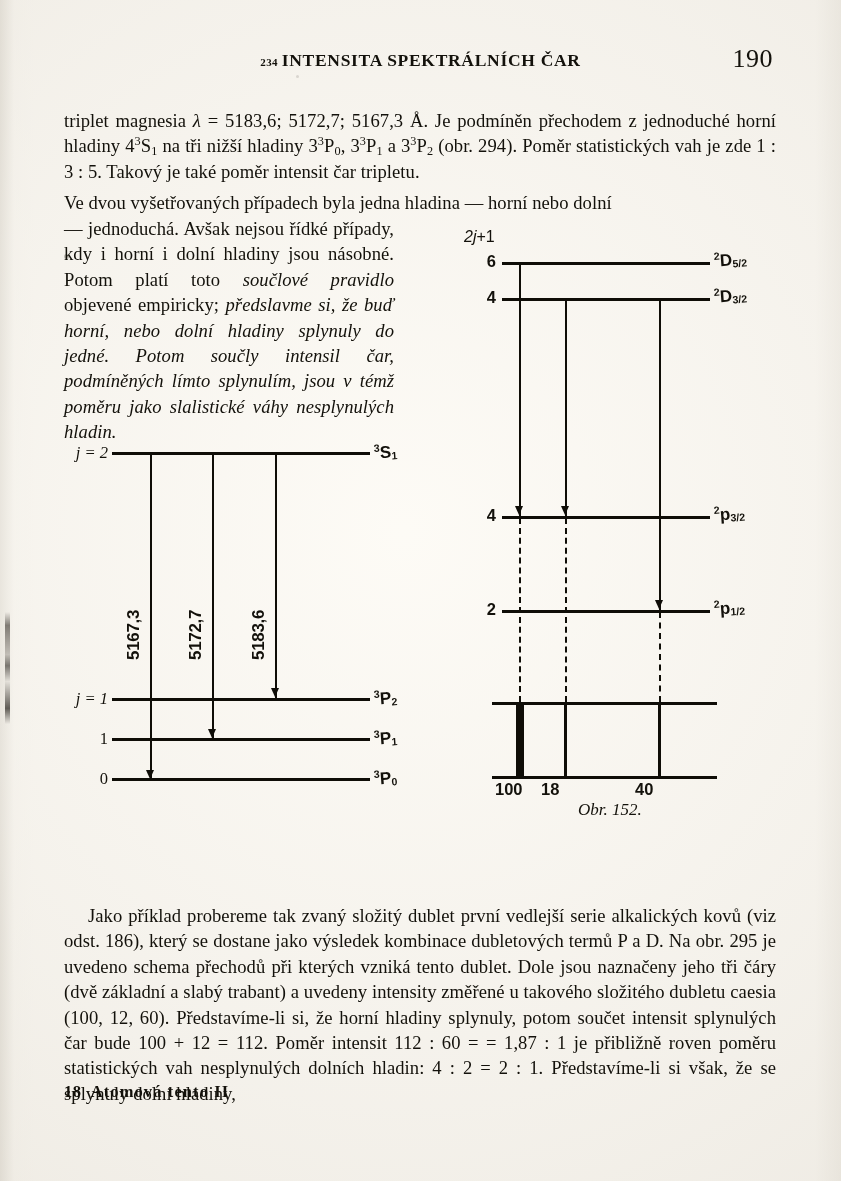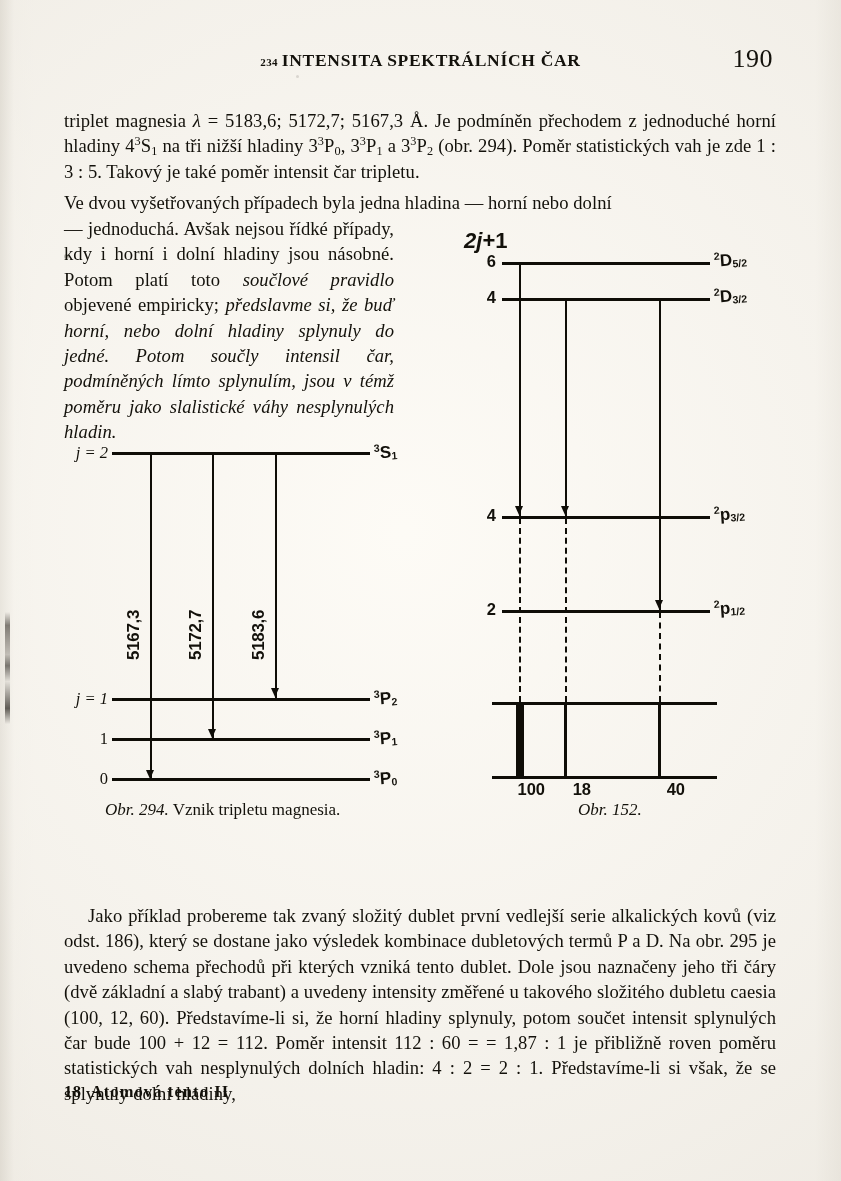--- a/index.html
+++ b/index.html
@@ -108,29 +108,29 @@
   .wl {
     position:absolute;
     font-family:"Liberation Sans", sans-serif;
     font-size:17px; font-weight:700;
     letter-spacing:-0.3px;
     transform:rotate(-90deg);
     transform-origin:left bottom;
     white-space:nowrap;
   }
   .axis-head {
-    position:absolute; font-size:22px; font-style:italic;
-    font-family:"Liberation Sans", sans-serif; font-weight:700;
+    position:absolute; font-size:16px; font-style:italic;
+    font-family:"Liberation Sans", sans-serif; font-weight:400;
     white-space:nowrap;
   }
   .axis-head .plus { font-style:normal; }
   .specline { position:absolute; background:#13110c; }
   .spec-num {
     position:absolute; font-family:"Liberation Sans", sans-serif;
-    font-weight:700; font-size:16.5px; text-align:right; width:50px;
+    font-weight:700; font-size:16.5px; text-align:left; width:50px;
   }
   .caption {
     position:absolute; font-size:17px; white-space:nowrap;
   }
   .caption .cit { font-style:italic; }
   .cap294 { left:105px; top:800px; }
   .cap295 { left:578px; top:800px; }
 
   
   .inkfilter { filter:contrast(1.04) blur(0.15px); }
@@ -255,24 +255,20 @@
 
     <div class="specline" style="left:64px;top:476px;width:8px;height:73px;"></div>
     <div class="specline" style="left:112px;top:476px;width:3px;height:73px;"></div>
     <div class="specline" style="left:206px;top:476px;width:3px;height:73px;"></div>
 
     <div class="spec-num" style="left:43px;top:552px;">100</div>
     <div class="spec-num" style="left:89px;top:552px;">18</div>
     <div class="spec-num" style="left:183px;top:552px;">40</div>
   </div>
 
-  <div class="caption cap294">
-    <span class="cit">Obr. 294.</span>
-    <span>Vznik tripletu magnesia.</span>
-  </div>
   <div class="caption cap295">
     <span class="cit">Obr. 152.</span>
   </div>
 
   <div class="bodytext p3">
     <span class="indent"></span>Jako příklad probereme tak zvaný složitý dublet první vedlejší serie alkalických kovů
     (viz odst. 186), který se dostane jako výsledek kombinace dubletových termů P a D. Na obr. 295
     je uvedeno schema přechodů při kterých vzniká tento dublet. Dole jsou naznačeny jeho tři čáry
     (dvě základní a slabý trabant) a uvedeny intensity změřené u takového složitého dubletu
     caesia (100, 12, 60). Představíme-li si, že horní hladiny splynuly, potom součet intensit

